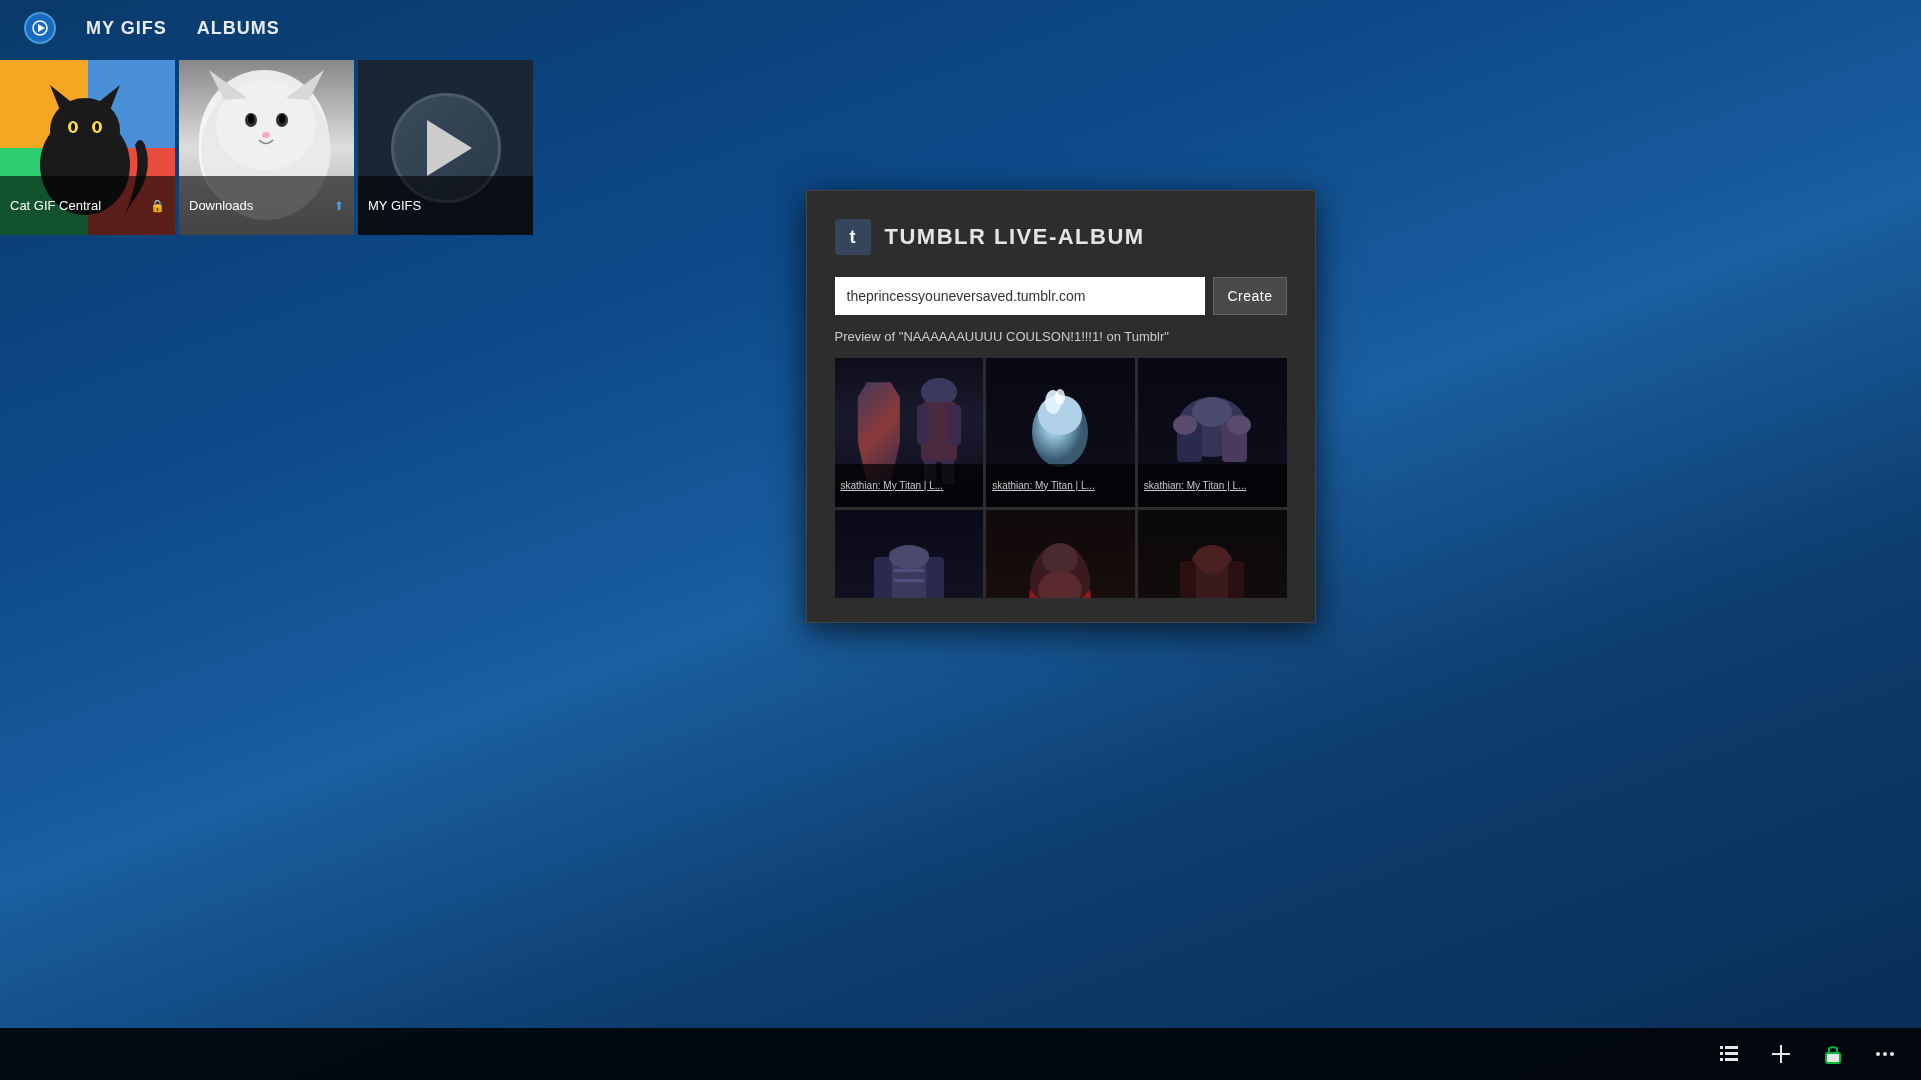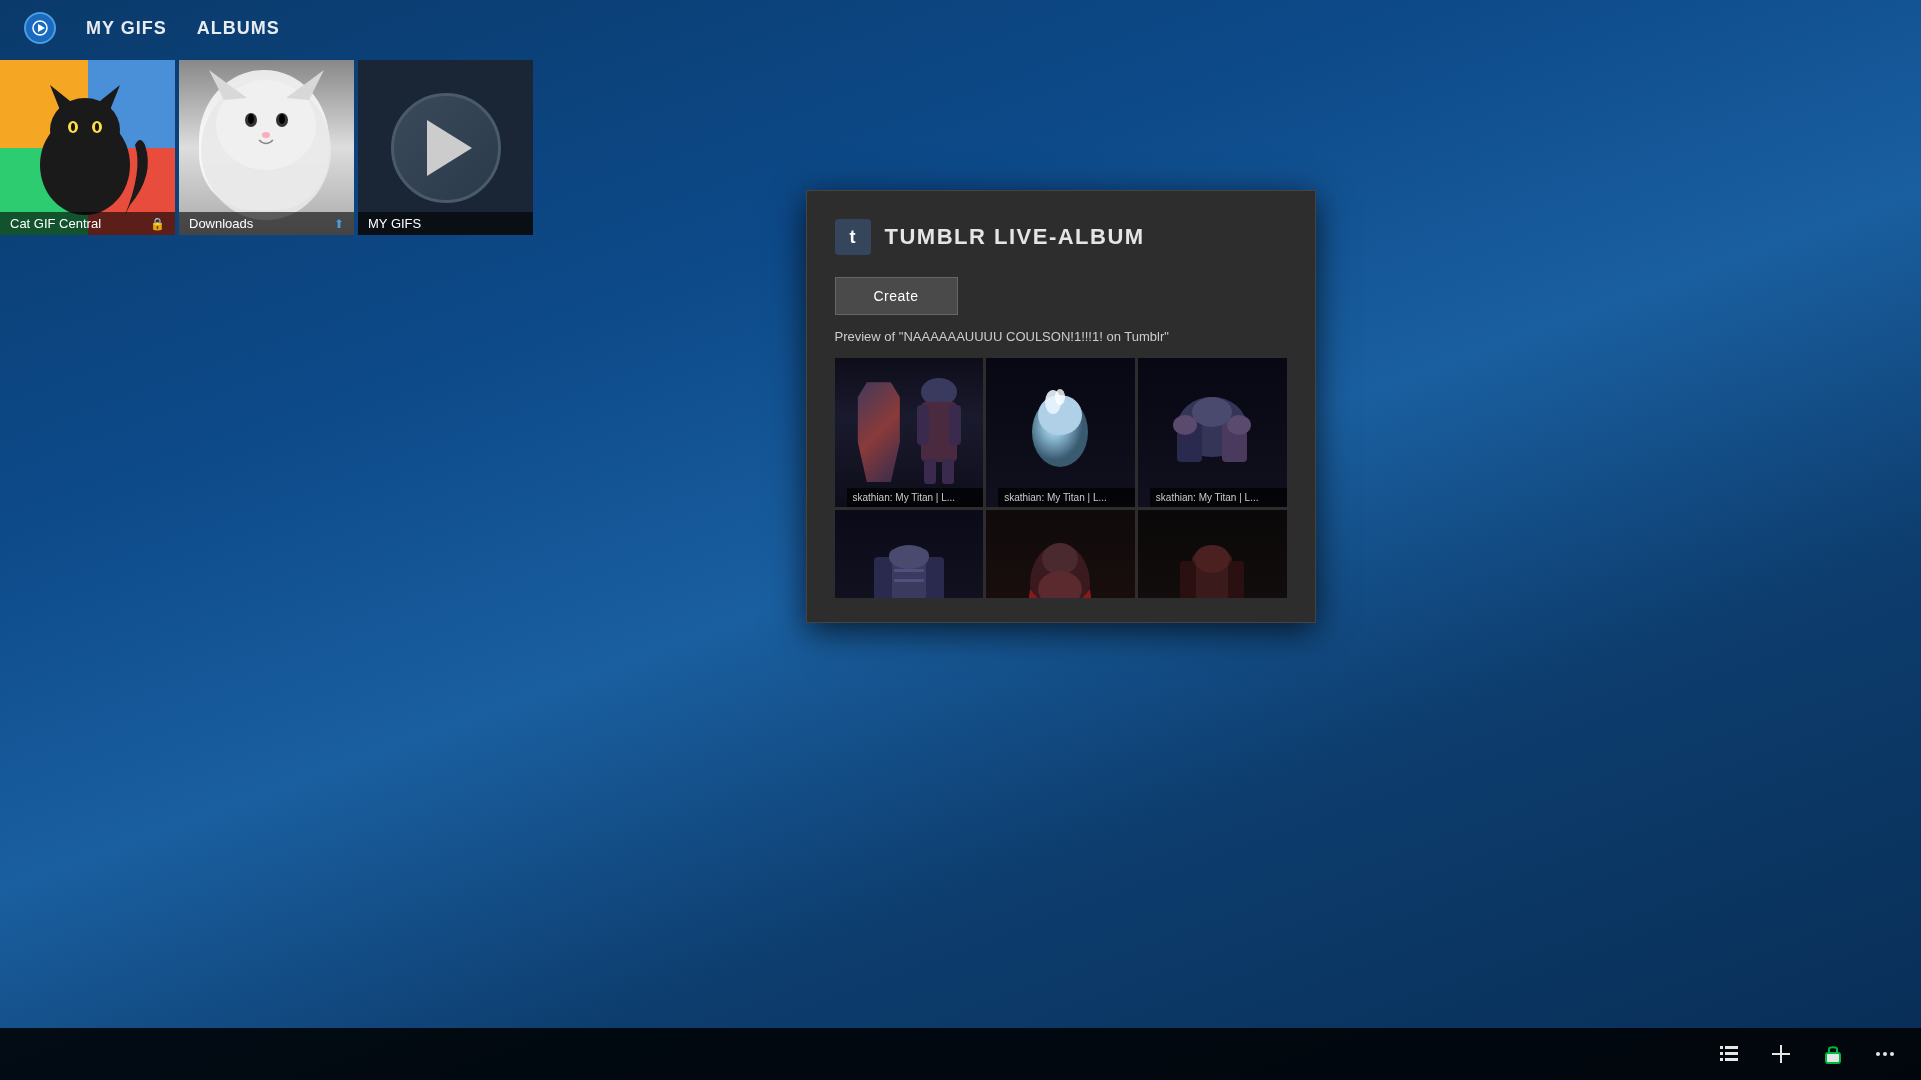--- a/index.html
+++ b/index.html
@@ -92,21 +92,21 @@
       margin-left: 8px;
     }
 
     .album-label {
       position: absolute;
       bottom: 0;
       left: 0;
       right: 0;
       background: rgba(0,0,0,0.6);
       color: white;
-      padding: 4px 10px;
+      padding: 22px 10px;
       font-size: 13px;
       display: flex;
       align-items: center;
       justify-content: space-between;
     }
 
     .lock-icon-small {
       color: #aaa;
       font-size: 12px;
     }
@@ -175,21 +175,21 @@
       background: white;
       border: none;
       padding: 0 12px;
       font-size: 14px;
       color: #333;
       outline: none;
     }
 
     .modal-create-btn {
       height: 38px;
-      padding: 0 38px;
+      padding: 0 13px;
       background: #4a4a4a;
       color: white;
       border: 1px solid #666;
       font-size: 14px;
       cursor: pointer;
       font-weight: 500;
       letter-spacing: 0.5px;
     }
 
     .modal-preview-text {
@@ -243,29 +243,30 @@
       content: '';
       width: 60px;
       height: 100px;
       background: linear-gradient(135deg, #3a3a5e, #8a3a3a, #2a2a4e);
       clip-path: polygon(30% 0%, 70% 0%, 85% 15%, 85% 60%, 70% 100%, 30% 100%, 15% 60%, 15% 15%);
     }
 
     .grid-caption {
       position: absolute;
       bottom: 0;
-      left: 12px;
+      left: 0;
       right: 0;
       background: rgba(0,0,0,0.7);
       color: #ccc;
       font-size: 10px;
-      padding: 4px 6px;
+      padding: 16px 6px;
       white-space: nowrap;
       overflow: hidden;
       text-overflow: ellipsis;
+      text-decoration: underline;
     }
 
     
     .bottom-toolbar {
       position: absolute;
       bottom: 0;
       left: 0;
       right: 0;
       height: 52px;
       background: rgba(0,0,0,0.85);
@@ -422,20 +423,21 @@
   <div class="modal">
 
     <div class="modal-header">
       <div class="tumblr-icon">
         <span>t</span>
       </div>
       <h2 class="modal-title">TUMBLR LIVE-ALBUM</h2>
     </div>
 
     <div class="modal-input-row">
+      <input class="modal-input" type="text" value="theprincessyouneversaved.tumblr.com" style="">
       <button class="modal-create-btn">Create</button>
     </div>
 
     <div class="modal-preview-text">Preview of "NAAAAAAUUUU COULSON!1!!!1! on Tumblr"</div>
 
     <div class="modal-image-grid">
 
       <div class="grid-item">
         <div class="grid-item-inner armor1" style="width:100%;height:100%;min-height:110px;background:linear-gradient(180deg,#0d0d1a 0%,#1a1a2e 40%,#0d0d1a 100%);display:flex;align-items:center;justify-content:center;">
           <svg width="60" height="110" viewBox="0 0 60 110">

